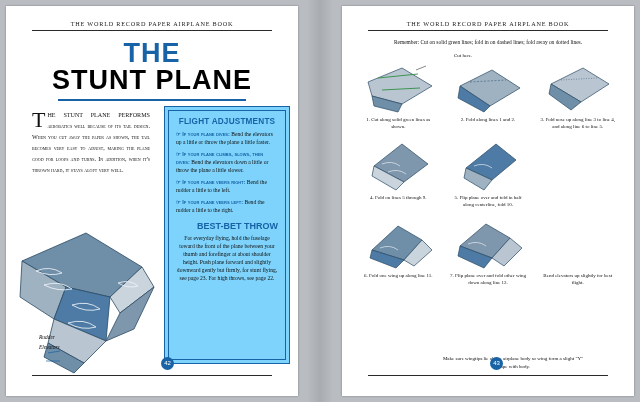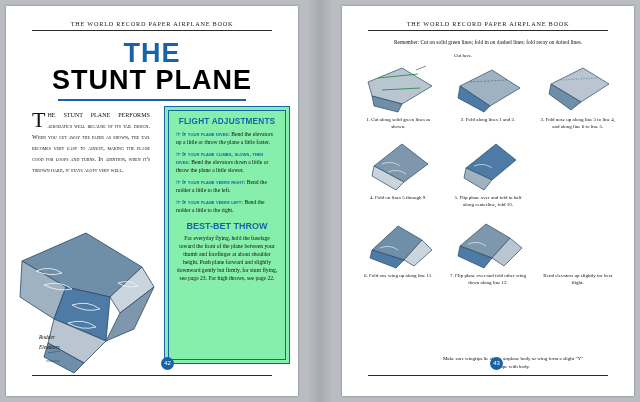--- a/index.html
+++ b/index.html
@@ -108,21 +108,21 @@
   .smallcaps { font-variant: small-caps; }
 
   .sidebar {
     position: absolute;
     top: 100px;
     left: 158px;
     width: 126px;
     height: 258px;
     border: 1.2px solid #1763a6;
     box-sizing: border-box;
-    background: #86efac;
+    background: #7dd3fc;
   }
   .sidebar-inner {
     position: absolute;
     top: 3px; left: 3px; right: 3px; bottom: 3px;
     border: 0.7px solid #1763a6;
     box-sizing: border-box;
     padding: 6px 7px;
     overflow: hidden;
   }
   .sb-title {
@@ -151,21 +151,21 @@
   .sb-bullet {
     color: #1763a6;
     font-weight: bold;
     font-size: 5.4px;
   }
   .sb-sub {
     font-family: "Liberation Sans", sans-serif;
     font-weight: bold;
     font-size: 9px;
     color: #1763a6;
-    text-align: center;
+    text-align: right;
     margin: 7px 0 3px 0;
   }
   .sb-para {
     font-size: 5.6px;
     line-height: 8px;
     color: #111;
     text-align: center;
   }
 
   .page-num {

